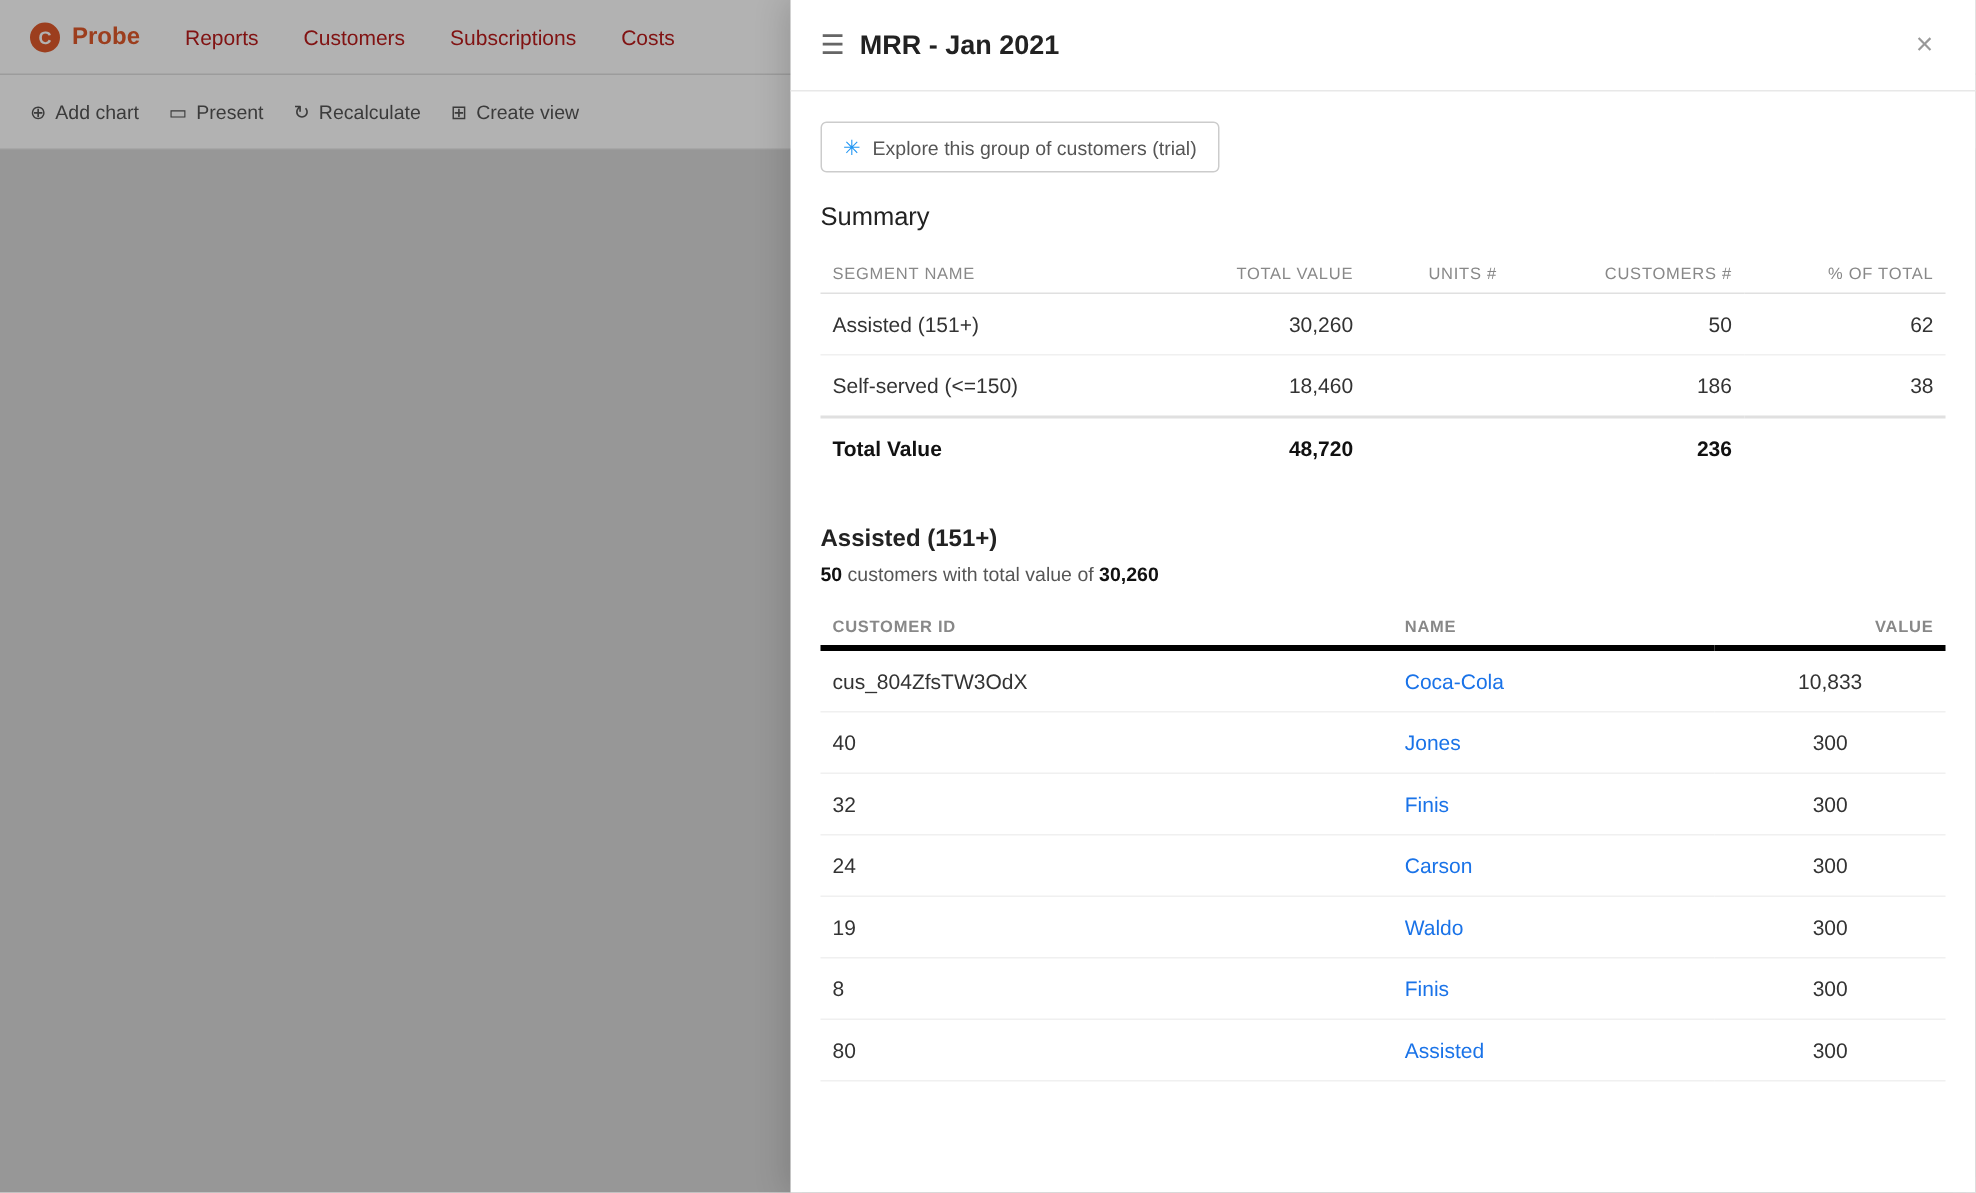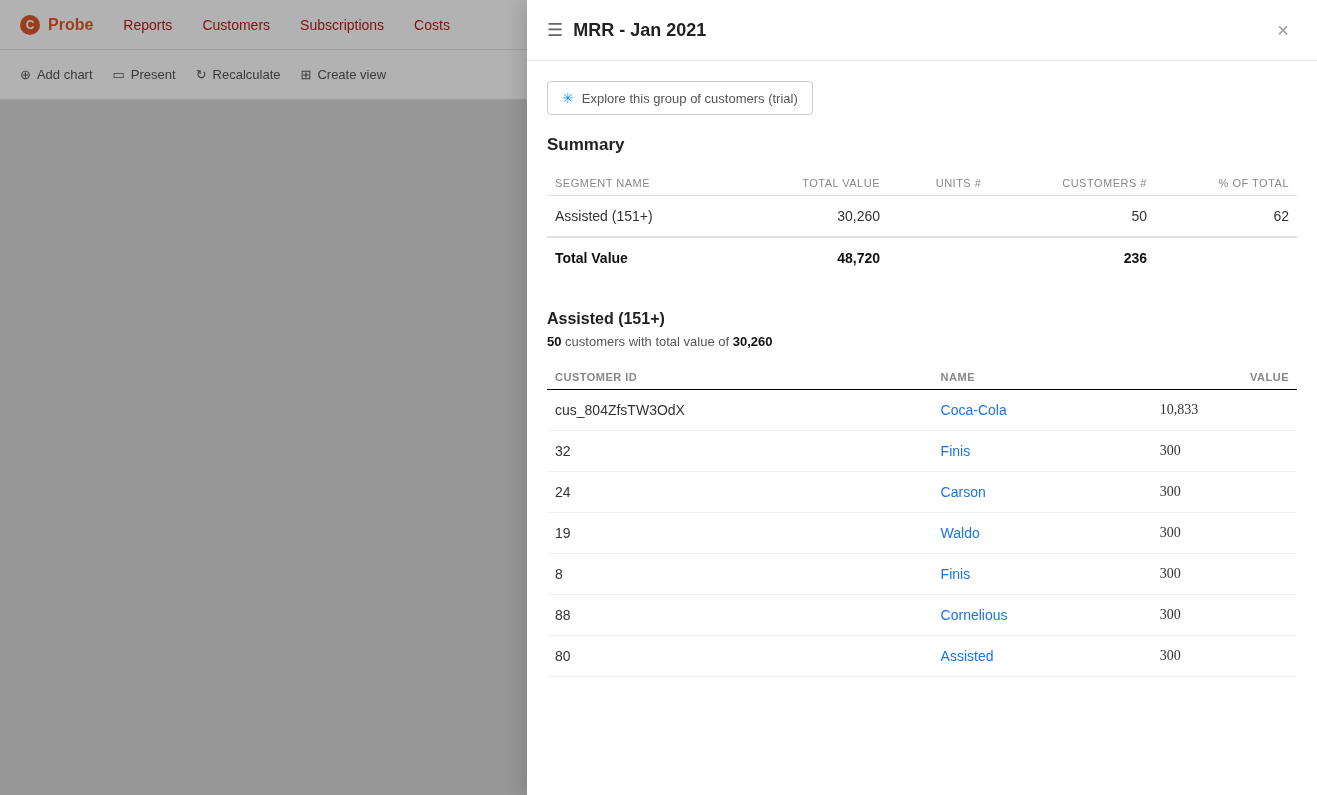--- a/index.html
+++ b/index.html
@@ -82,21 +82,21 @@
     .explore-btn {
       display: inline-flex; align-items: center; gap: 8px;
       border: 1px solid #ccc; border-radius: 4px; padding: 8px 14px;
       font-size: 13px; color: #555; cursor: pointer; background: #fff;
       margin-bottom: 20px;
     }
     .explore-icon { color: #2196f3; font-size: 14px; }
 
     
     .section-title {
-      font-size: 17px; font-weight: 700; color: #222; margin-bottom: 16px;
+      font-size: 17px; font-weight: 400; color: #222; margin-bottom: 16px;
     }
 
     
     .summary-table {
       width: 100%; border-collapse: collapse; margin-bottom: 32px;
     }
     .summary-table th {
       text-align: left; font-size: 11px; font-weight: 400;
       color: #888; text-transform: uppercase; letter-spacing: 0.5px;
       padding: 6px 8px; border-bottom: 1px solid #e0e0e0;
@@ -120,28 +120,28 @@
     }
     .segment-subtitle strong { color: #111; }
 
     
     .customers-table {
       width: 100%; border-collapse: collapse;
     }
     .customers-table th {
       text-align: left; font-size: 11px; font-weight: 600;
       color: #888; text-transform: uppercase; letter-spacing: 0.5px;
-      padding: 6px 8px; border-bottom: 1px solid #000000;
+      padding: 6px 8px; border-bottom: 4px solid #000000;
     }
     .customers-table th.right { text-align: right; }
     .customers-table td {
       padding: 12px 8px; font-size: 14px; color: #333;
       border-bottom: 1px solid #f0f0f0;
     }
-    .customers-table td.right { text-align: left; font-family: Liberation Serif, serif; }
+    .customers-table td.right { text-align: center; }
     .customer-link { color: #1a73e8; cursor: pointer; text-decoration: none; }
   </style>
 </head>
 <body>
 
 <div class="app-bg"></div>
 
 <div class="navbar">
   <div class="navbar-brand">
     <div class="navbar-brand-icon">C</div>
@@ -204,20 +204,27 @@
         </tr>
       </thead>
       <tbody>
         <tr>
           <td>Assisted (151+)</td>
           <td>30,260</td>
           <td></td>
           <td>50</td>
           <td>62</td>
         </tr>
+        <tr>
+          <td>Self-served (&lt;=150)</td>
+          <td>18,460</td>
+          <td></td>
+          <td>186</td>
+          <td>38</td>
+        </tr>
         <tr class="total-row">
           <td>Total Value</td>
           <td>48,720</td>
           <td></td>
           <td>236</td>
           <td></td>
         </tr>
       </tbody>
     </table>
 
@@ -233,45 +240,45 @@
           <th class="right">VALUE</th>
         </tr>
       </thead>
       <tbody id="customers-tbody">
       <tr>
             <td>cus_804ZfsTW3OdX</td>
             <td><a class="customer-link" href="#">Coca-Cola</a></td>
             <td class="right">10,833</td>
           </tr>
           <tr>
+            <td>40</td>
+            <td><a class="customer-link" href="#">Jones</a></td>
+            <td class="right">300</td>
+          </tr>
+          <tr>
             <td>32</td>
             <td><a class="customer-link" href="#">Finis</a></td>
             <td class="right">300</td>
           </tr>
           <tr>
             <td>24</td>
             <td><a class="customer-link" href="#">Carson</a></td>
             <td class="right">300</td>
           </tr>
           <tr>
             <td>19</td>
             <td><a class="customer-link" href="#">Waldo</a></td>
             <td class="right">300</td>
           </tr>
           <tr>
             <td>8</td>
             <td><a class="customer-link" href="#">Finis</a></td>
             <td class="right">300</td>
           </tr>
           <tr>
-            <td>88</td>
-            <td><a class="customer-link" href="#">Cornelious</a></td>
-            <td class="right">300</td>
-          </tr>
-          <tr>
             <td>80</td>
             <td><a class="customer-link" href="#">Assisted</a></td>
             <td class="right">300</td>
           </tr>
         </tbody>
     </table>
   </div>
 </div>
 
 </body></html>

